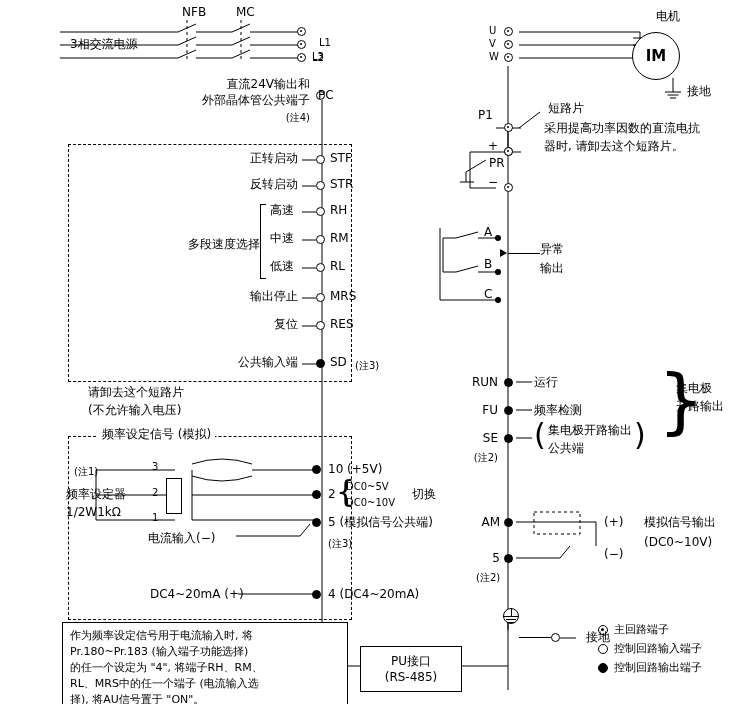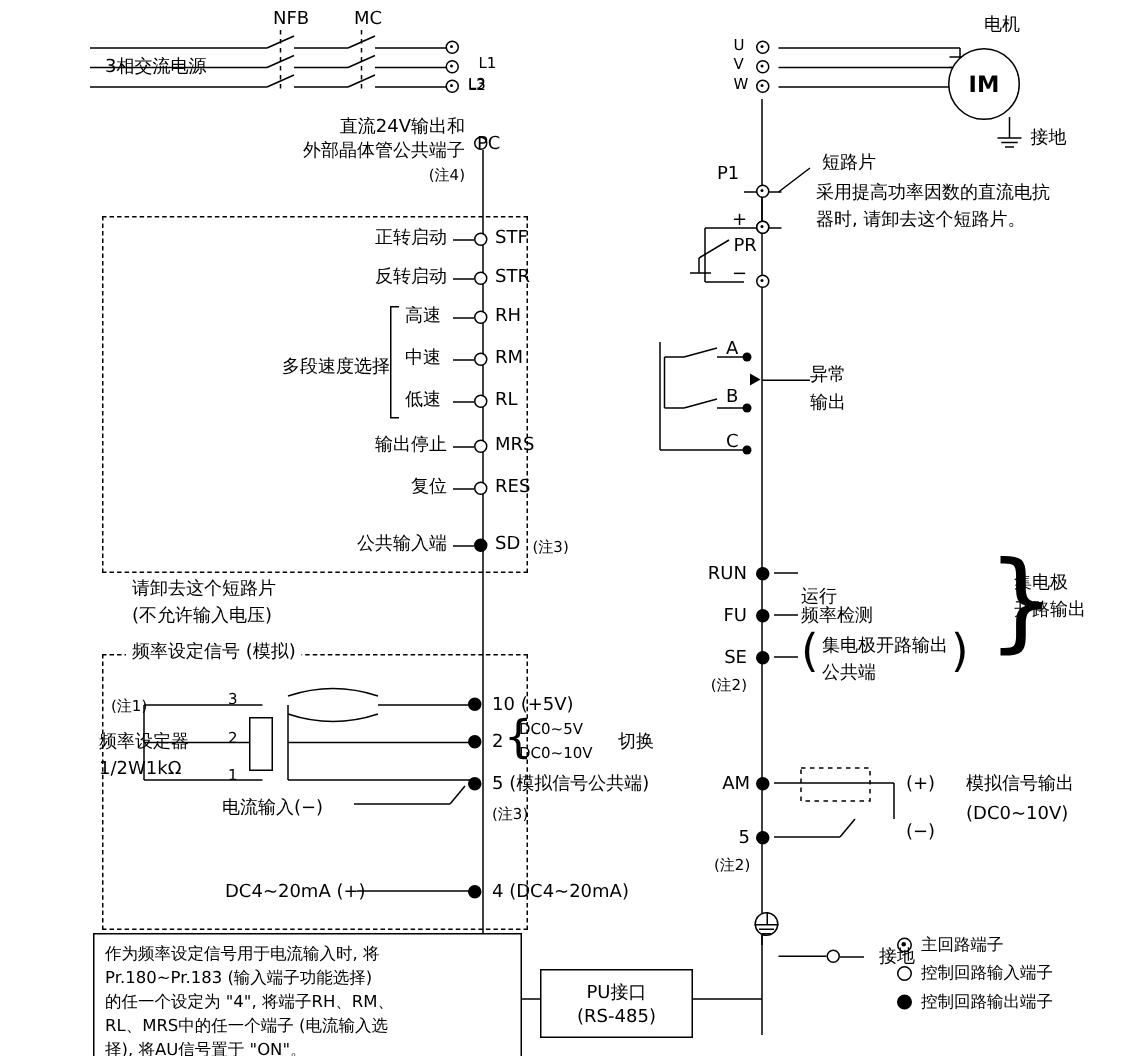--- a/index.html
+++ b/index.html
@@ -221,21 +221,21 @@
 
   <div class="lbl rt" style="left:180px;top:356px;width:118px;">公共输入端</div>
   <div class="term filled" style="left:316px;top:359px;"></div>
   <div class="lbl" style="left:330px;top:356px;">SD</div>
   <div class="lbl tiny" style="left:355px;top:360px;">(注3)</div>
 
   <div class="lbl" style="left:88px;top:386px;">请卸去这个短路片</div>
   <div class="lbl" style="left:88px;top:404px;text-align:center;">(不允许输入电压)</div>
 
   <div class="dash" style="left:68px;top:436px;width:282px;height:182px;"></div>
-  <div class="lbl" style="left:84px;top:428px;background:#fff;padding:0 4px;">频率设定信号 (模拟)</div>
+  <div class="lbl" style="left:98px;top:428px;background:#fff;padding:0 4px;">频率设定信号 (模拟)</div>
 
   <div class="lbl tiny" style="left:74px;top:466px;">(注1)</div>
   <div class="lbl" style="left:66px;top:488px;">频率设定器</div>
   <div class="lbl" style="left:66px;top:506px;">1/2W1kΩ</div>
   <div class="box" style="left:166px;top:478px;width:14px;height:34px;"></div>
   <div class="lbl tiny" style="left:152px;top:461px;">3</div>
   <div class="lbl tiny" style="left:152px;top:487px;">2</div>
   <div class="lbl tiny" style="left:152px;top:512px;">1</div>
 
   <div class="term filled" style="left:312px;top:465px;"></div>
@@ -278,21 +278,21 @@
   <div class="lbl" style="left:484px;top:226px;">A</div>
   <div class="lbl" style="left:484px;top:258px;">B</div>
   <div class="lbl" style="left:484px;top:288px;">C</div>
   <div class="arrow" style="left:500px;top:249px;"></div>
   <div class="lbl" style="left:540px;top:243px;text-align:right;">异常</div>
   <div class="lbl" style="left:540px;top:262px;">输出</div>
   <div class="ln h" style="left:508px;top:253px;width:32px;"></div>
 
   <div class="term filled" style="left:504px;top:378px;"></div>
   <div class="lbl rt" style="left:440px;top:376px;width:58px;">RUN</div>
-  <div class="lbl" style="left:534px;top:392px;font-family:Liberation Mono, monospace;">运行</div>
+  <div class="lbl" style="left:534px;top:376px;">运行</div>
 
   <div class="term filled" style="left:504px;top:406px;"></div>
   <div class="lbl rt" style="left:440px;top:404px;width:58px;">FU</div>
   <div class="lbl" style="left:534px;top:404px;">频率检测</div>
 
   <div class="term filled" style="left:504px;top:434px;"></div>
   <div class="lbl rt" style="left:440px;top:432px;width:58px;">SE</div>
   <div class="lbl" style="left:548px;top:424px;">集电极开路输出</div>
   <div class="lbl" style="left:548px;top:442px;">公共端</div>
   <div class="brace" style="left:534px;top:420px;">(</div>

